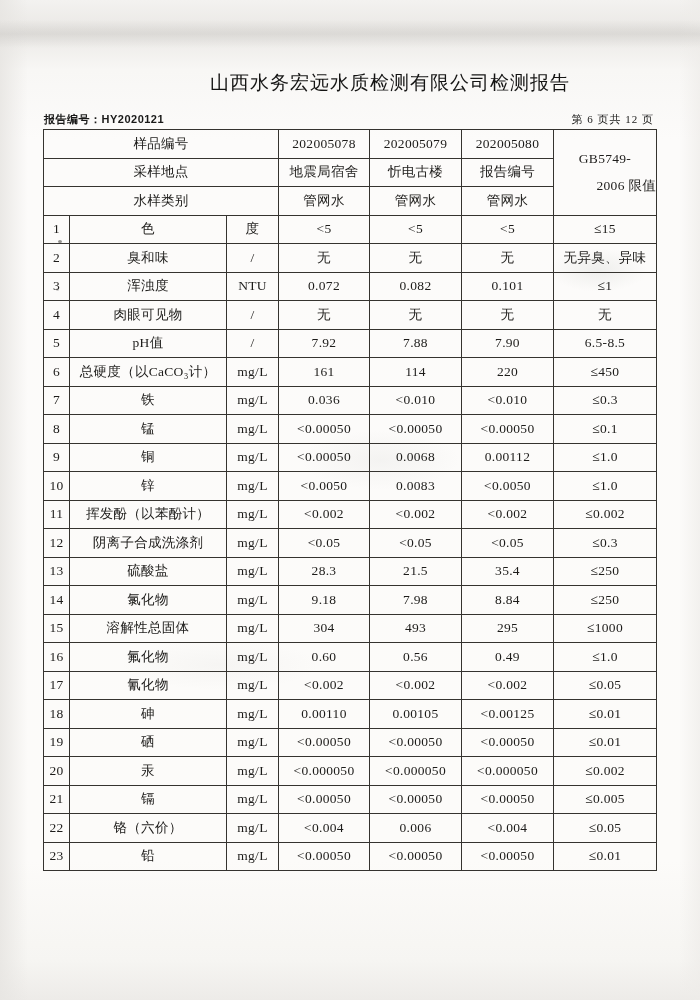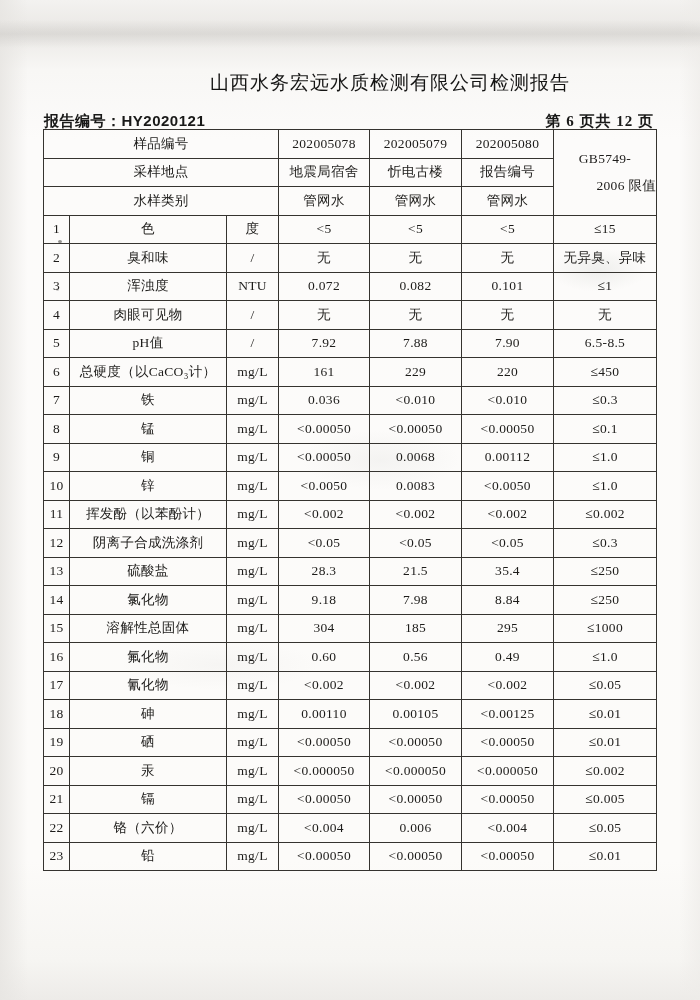--- a/index.html
+++ b/index.html
@@ -34,24 +34,24 @@
   .title {
     position:absolute; top:70px; left:0; width:100%;
     text-align:center; font-size:19px; font-weight:normal; letter-spacing:1px;
     color:#141413;
     font-family:"Liberation Sans","DejaVu Sans",sans-serif;
     padding-left:40px;
   }
   .meta {
     position:absolute; top:112px; left:44px; right:46px;
     display:flex; justify-content:space-between; align-items:baseline;
-    font-size:15px; color:#191918;
+    font-size:11px; color:#191918;
   }
   .report-no { font-weight:bold; letter-spacing:.5px; font-family:"Liberation Sans","DejaVu Sans",sans-serif; }
-  .page-ind  { font-weight:bold; letter-spacing:1px; }
+  .page-ind  { font-weight:normal; letter-spacing:1px; }
 
   table.report {
     position:absolute; left:43px; top:129px; width:613px;
     border-collapse:collapse; table-layout:fixed;
     color:#1d1c1a;
   }
   table.report td {
     border:1.5px solid #35332f;
     text-align:center; vertical-align:middle;
     font-size:13.5px; padding:0; height:27.5px;
@@ -162,21 +162,21 @@
           <td class="num">7.92</td>
           <td class="num">7.88</td>
           <td class="num">7.90</td>
           <td class="num">6.5-8.5</td>
         </tr>
         <tr>
           <td class="num">6</td>
           <td class="param">总硬度（以CaCO₃计）</td>
           <td>mg/L</td>
           <td class="num">161</td>
-          <td class="num">229</td>
+          <td class="num">114</td>
           <td class="num">220</td>
           <td class="num">≤450</td>
         </tr>
         <tr>
           <td class="num">7</td>
           <td class="param">铁</td>
           <td>mg/L</td>
           <td class="num">0.036</td>
           <td class="num">&lt;0.010</td>
           <td class="num">&lt;0.010</td>
@@ -243,21 +243,21 @@
           <td class="num">9.18</td>
           <td class="num">7.98</td>
           <td class="num">8.84</td>
           <td class="num">≤250</td>
         </tr>
         <tr>
           <td class="num">15</td>
           <td class="param">溶解性总固体</td>
           <td>mg/L</td>
           <td class="num">304</td>
-          <td class="num">185</td>
+          <td class="num">493</td>
           <td class="num">295</td>
           <td class="num">≤1000</td>
         </tr>
         <tr>
           <td class="num">16</td>
           <td class="param">氟化物</td>
           <td>mg/L</td>
           <td class="num">0.60</td>
           <td class="num">0.56</td>
           <td class="num">0.49</td>

